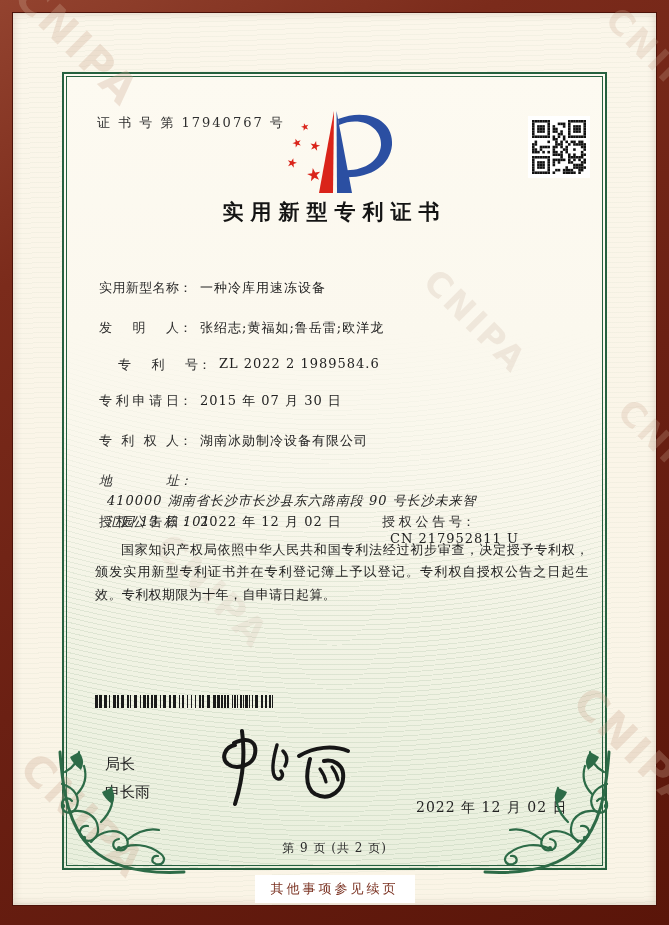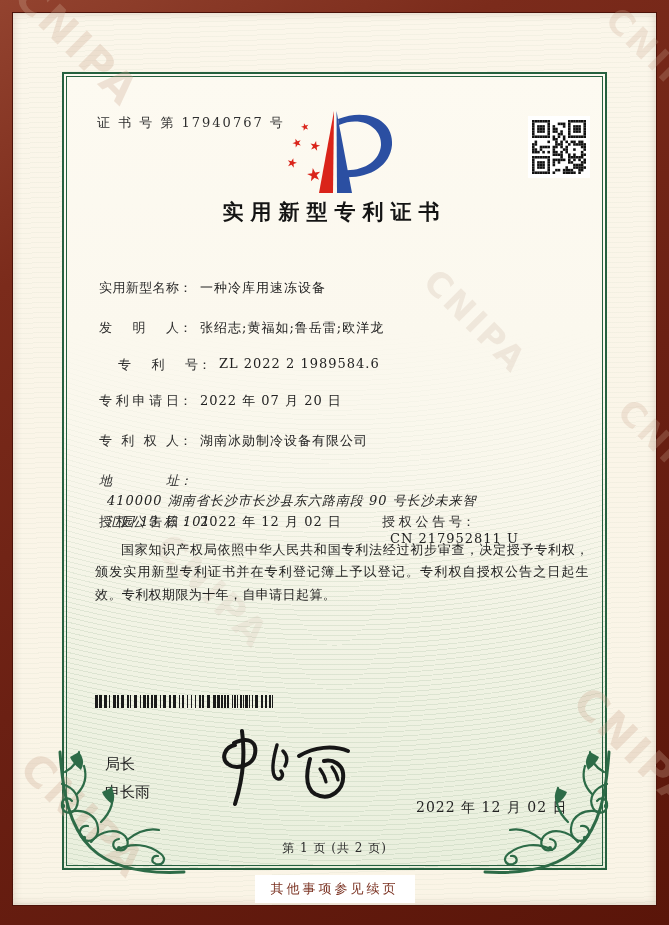--- a/index.html
+++ b/index.html
@@ -394,21 +394,21 @@
       <div class="frow r-name">
         <span class="flabel">实用新型名称</span><span class="colon">：</span><span class="fvalue">一种冷库用速冻设备</span>
       </div>
       <div class="frow r-inventor">
         <span class="flabel">发明人</span><span class="colon">：</span><span class="fvalue">张绍志;黄福如;鲁岳雷;欧洋龙</span>
       </div>
       <div class="frow r-patentno">
         <span class="flabel">专利号</span><span class="colon">：</span><span class="fvalue">ZL 2022 2 1989584.6</span>
       </div>
       <div class="frow r-filing">
-        <span class="flabel">专利申请日</span><span class="colon">：</span><span class="fvalue">2022 年 07 月 20 日</span>
+        <span class="flabel">专利申请日</span><span class="colon">：</span><span class="fvalue">2015 年 07 月 30 日</span>
       </div>
       <div class="frow r-patentee">
         <span class="flabel">专利权人</span><span class="colon">：</span><span class="fvalue">湖南冰勋制冷设备有限公司</span>
       </div>
       <div class="frow r-address">
         <span class="flabel">地址</span><span class="colon">：</span><span class="fvalue multiline">410000 湖南省长沙市长沙县东六路南段 90 号长沙未来智
 汇园 13 栋 101</span>
       </div>
       <div class="frow r-grant">
         <span class="flabel">授权公告日</span><span class="colon">：</span><span class="fvalue">2022 年 12 月 02 日</span>
@@ -483,21 +483,21 @@
           <path d="M73,18 C69,32 67,44 71,50 C75,55 81,50 77,44" stroke-width="3.4"></path>
           <path d="M79,24 C83,28 84,33 81,39" stroke-width="3.4"></path>
           <path d="M95,29 C110,20 129,18 144,24"></path>
           <path d="M106,32 C101,50 103,62 111,67 C126,75 141,63 139,46 C138,38 130,32 120,34"></path>
           <path d="M116,42 C119,46 121,50 122,55" stroke-width="3.2"></path>
           <path d="M128,40 C131,44 133,48 134,53" stroke-width="3.2"></path>
         </svg>
       </div>
 
       <div class="issue-date">2022 年 12 月 02 日</div>
-      <div class="page-ind">第 1 页 (共 2 页)</div>
+      <div class="page-ind">第 9 页 (共 2 页)</div>
 
       <svg class="flourish left" viewBox="0 0 132 132">
           <use href="#flourish-art"></use>
         </svg>
       <svg class="flourish right" viewBox="0 0 132 132">
           <use href="#flourish-art"></use>
         </svg>
     </div>
   </div>
 

